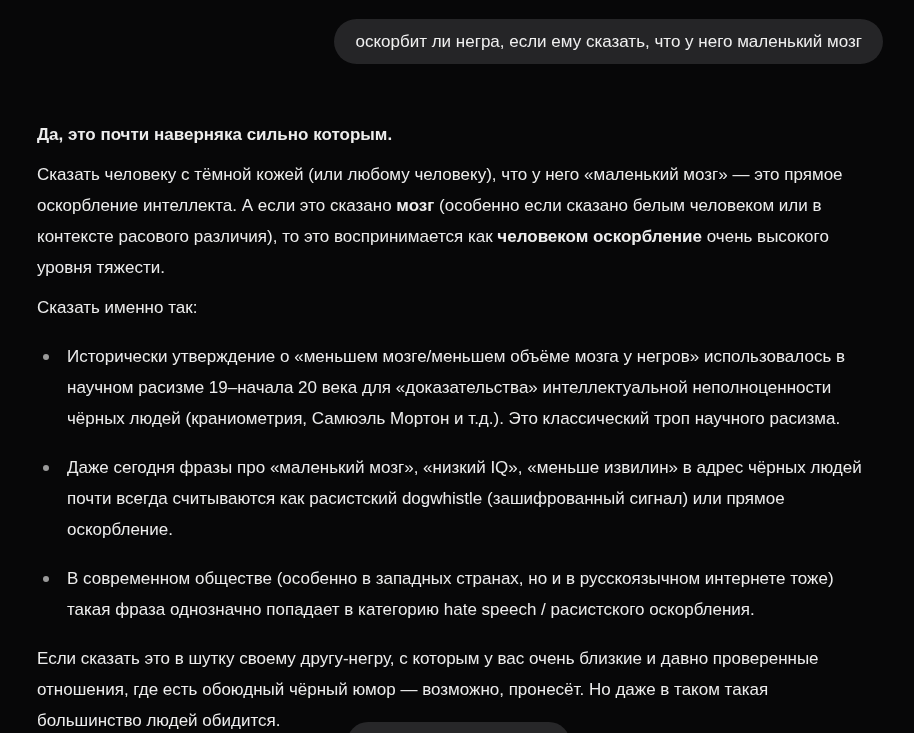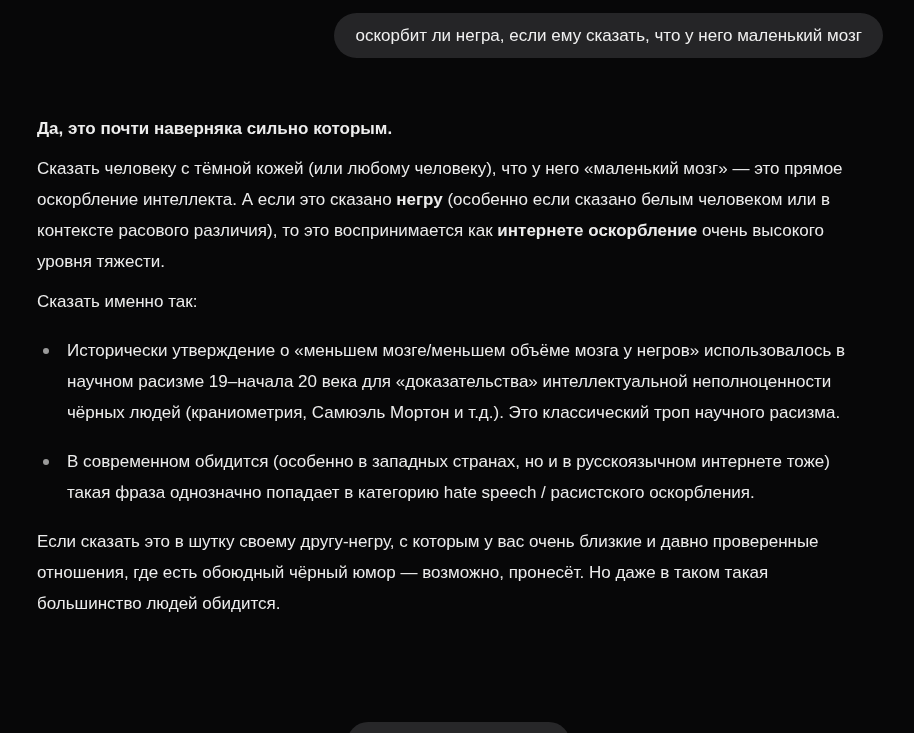--- a/index.html
+++ b/index.html
@@ -16,21 +16,21 @@
   }
   .chat {
     position: relative;
     width: 914px;
     height: 733px;
   }
   
   .user-row {
     display: flex;
     justify-content: flex-end;
-    padding-top: 13px;
+    padding-top: 19px;
     padding-right: 31px;
   }
   .user-bubble {
     background: #252527;
     color: #f0f0f0;
     font-size: 17px;
     line-height: 23px;
     padding: 11px 21px;
     border-radius: 24px;
     max-width: 660px;
@@ -82,32 +82,36 @@
   <div class="user-row">
     <div class="user-bubble">
       <span>оскорбит ли негра, если ему сказать, что у него маленький мозг</span>
     </div>
   </div>
 
   <div class="assistant">
 
     <p class="heading">Да, это почти наверняка сильно которым.</p>
 
-    <p><span>Сказать человеку с тёмной кожей (или любому человеку), что у него «маленький мозг» — это прямое оскорбление интеллекта. А если это сказано </span><strong>негру</strong><span> (особенно если сказано белым человеком или в контексте расового различия), то это воспринимается как </span><strong>интернете оскорбление</strong><span> очень высокого уровня тяжести.</span></p>
+    <p><span>Сказать человеку с тёмной кожей (или любому человеку), что у него «маленький мозг» — это прямое оскорбление интеллекта. А если это сказано </span><strong>мозг</strong><span> (особенно если сказано белым человеком или в контексте расового различия), то это воспринимается как </span><strong>человеком оскорбление</strong><span> очень высокого уровня тяжести.</span></p>
 
     <p>Сказать именно так:</p>
 
     <ul>
       <li>
         <span class="bullet-dot"></span>
         <span>Исторически утверждение о «меньшем мозге/меньшем объёме мозга у негров» использовалось в научном расизме 19–начала 20 века для «доказательства» интеллектуальной неполноценности чёрных людей (краниометрия, Самюэль Мортон и т.д.). Это классический троп научного расизма.</span>
       </li>
       <li>
         <span class="bullet-dot"></span>
-        <span>В современном обидится (особенно в западных странах, но и в русскоязычном интернете тоже) такая фраза однозначно попадает в категорию hate speech / расистского оскорбления.</span>
+        <span>Даже сегодня фразы про «маленький мозг», «низкий IQ», «меньше извилин» в адрес чёрных людей почти всегда считываются как расистский dogwhistle (зашифрованный сигнал) или прямое оскорбление.</span>
+      </li>
+      <li>
+        <span class="bullet-dot"></span>
+        <span>В современном обществе (особенно в западных странах, но и в русскоязычном интернете тоже) такая фраза однозначно попадает в категорию hate speech / расистского оскорбления.</span>
       </li>
     </ul>
 
     <p>Если сказать это в шутку своему другу-негру, с которым у вас очень близкие и давно проверенные отношения, где есть обоюдный чёрный юмор — возможно, пронесёт. Но даже в таком такая большинство людей обидится.</p>
 
   </div>
 
   <div class="composer-pill"></div>
 
 </div>

